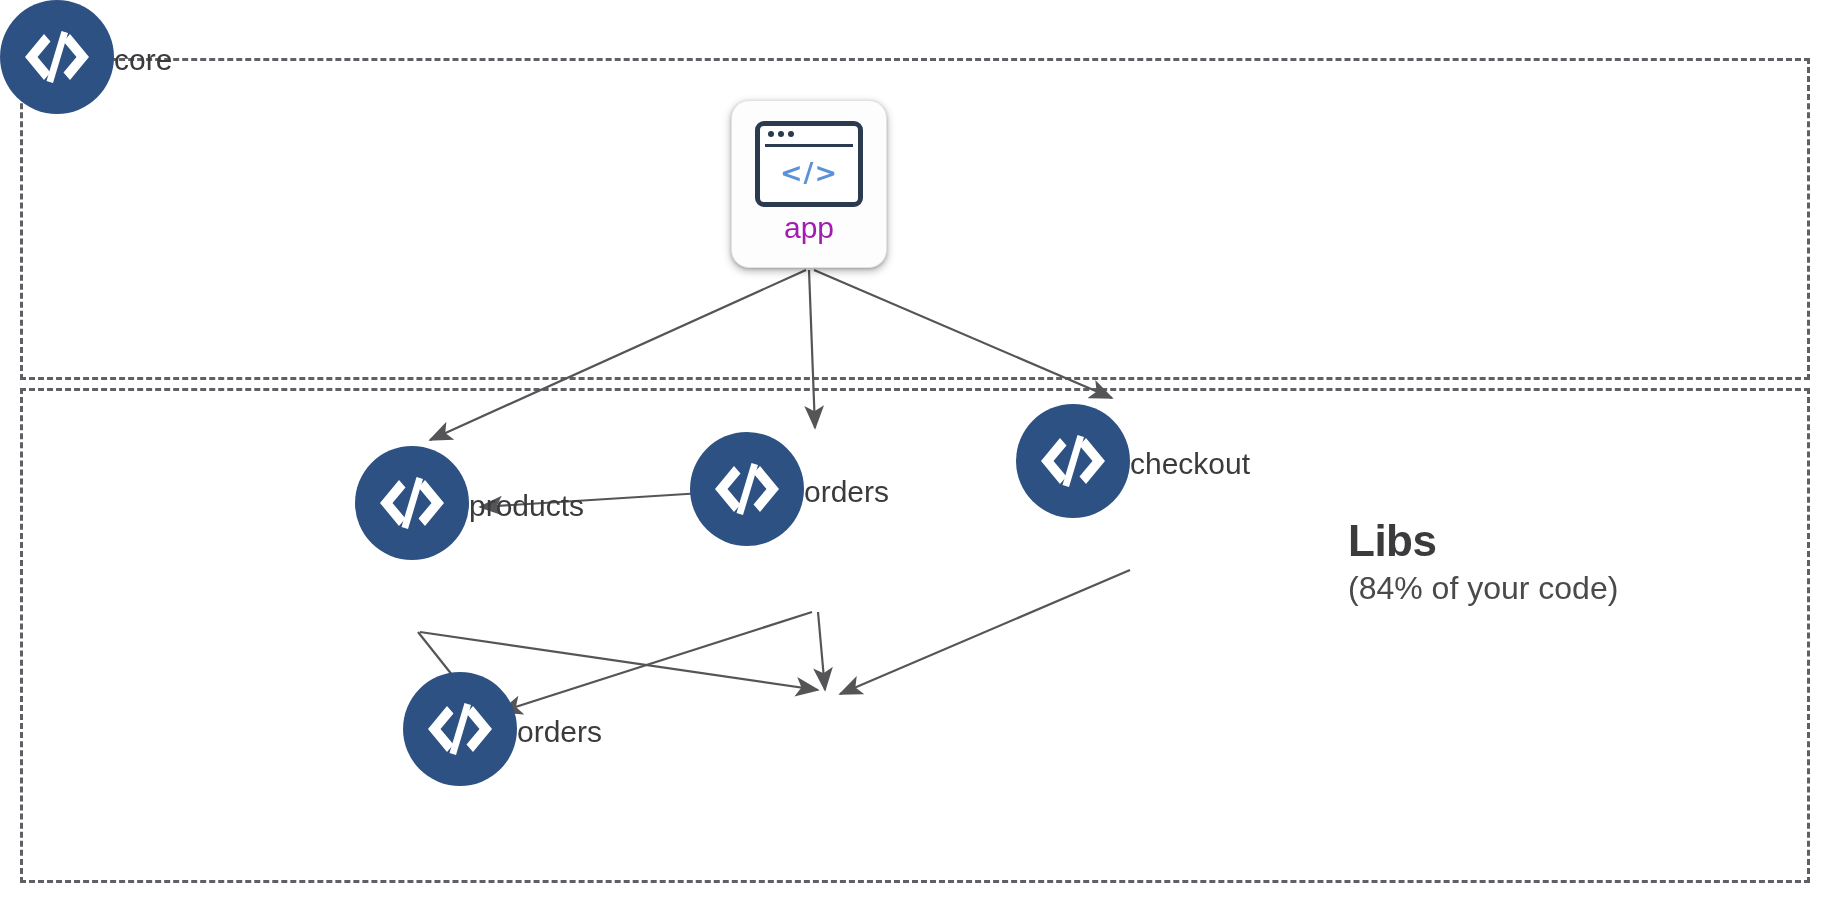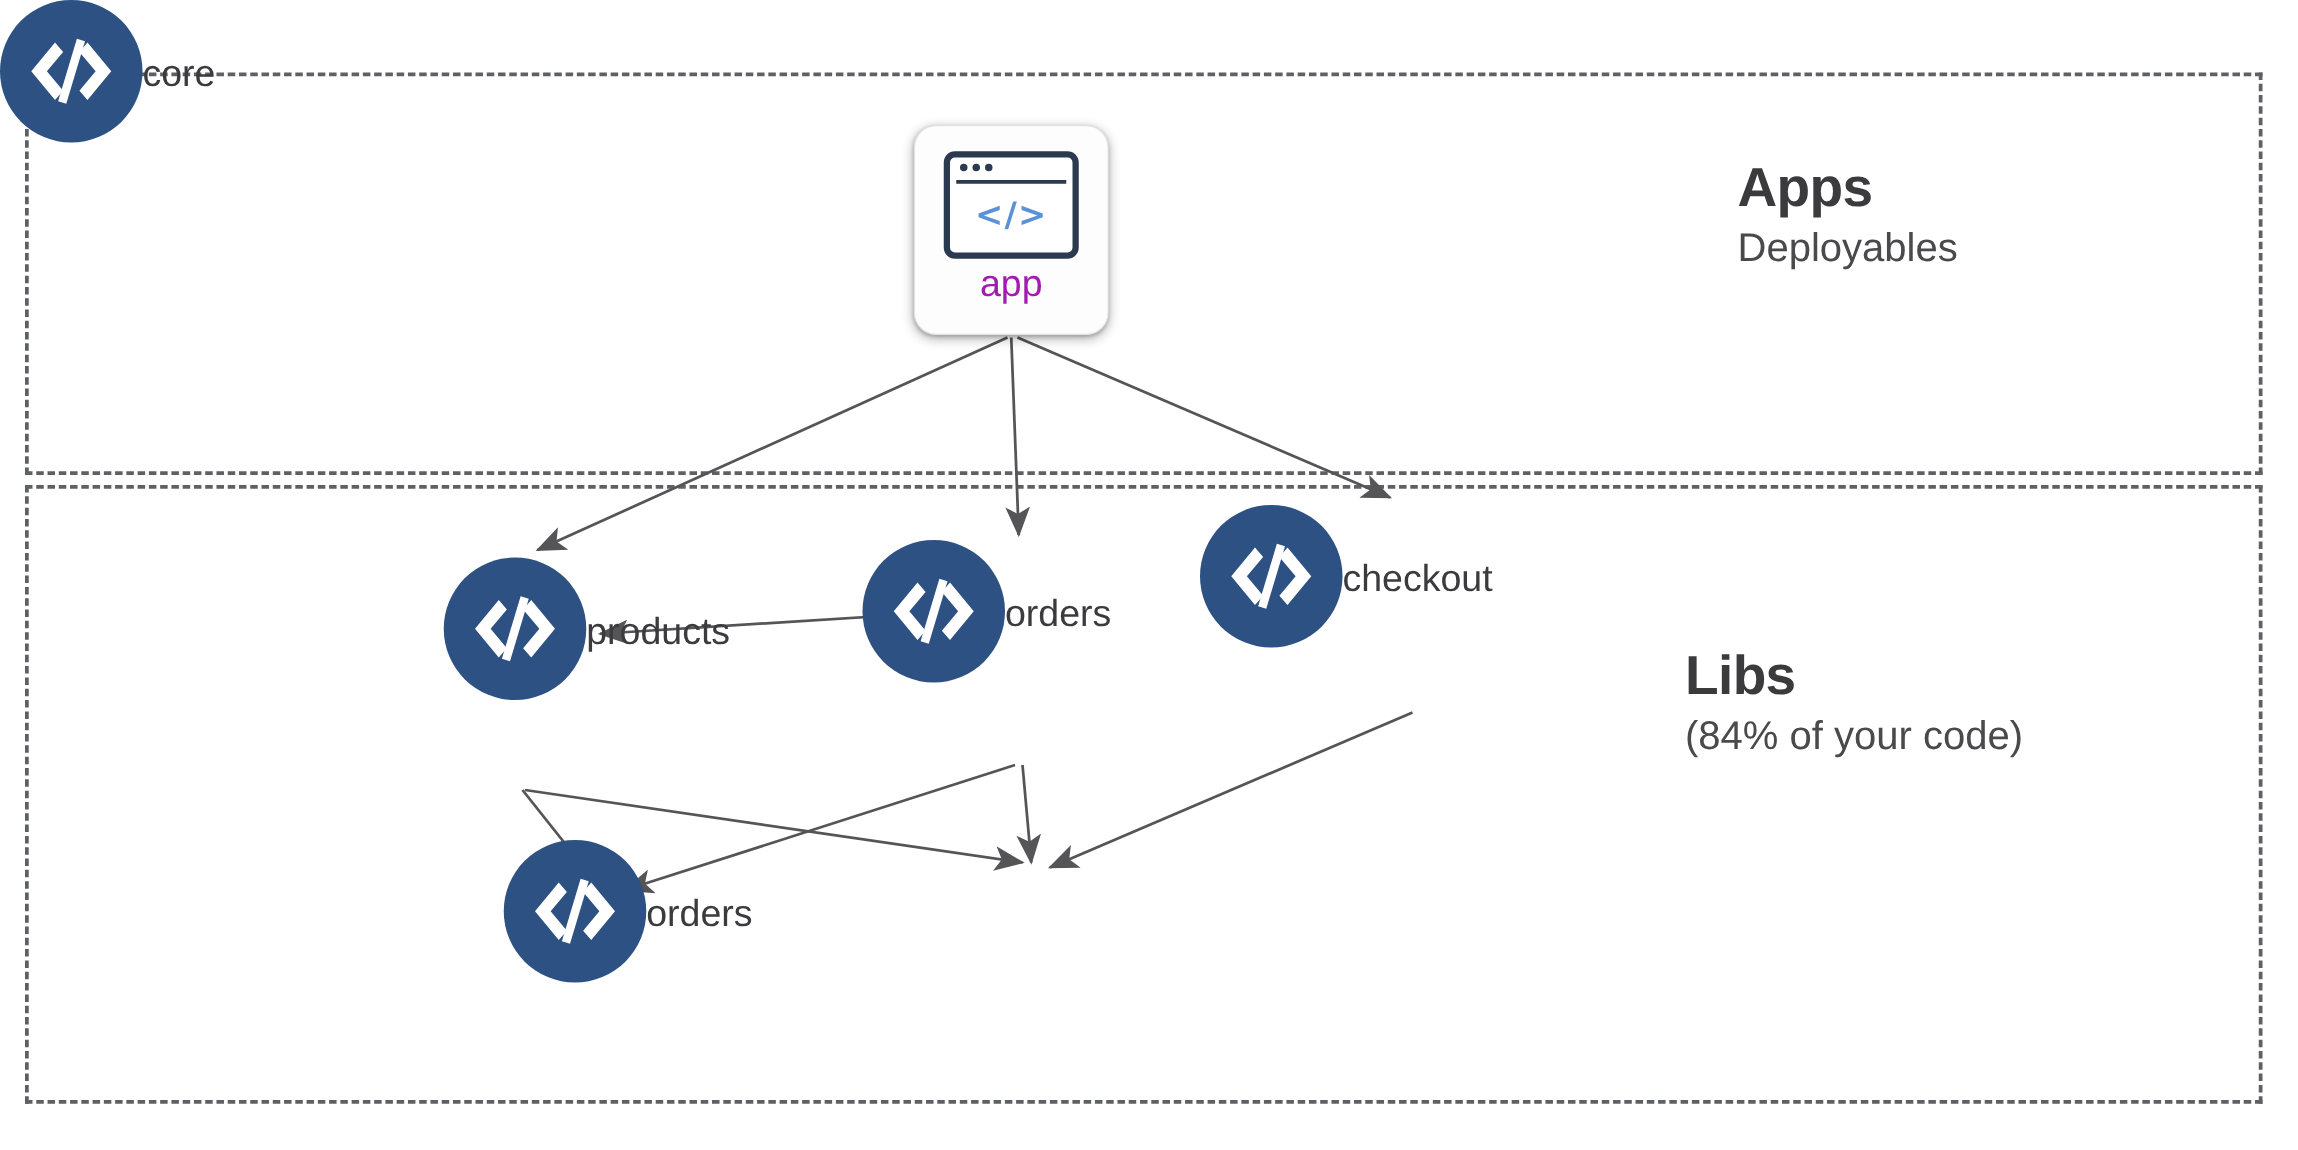--- a/index.html
+++ b/index.html
@@ -164,37 +164,33 @@
     font-size: 30px;
     color: #3b3b3d;
     margin-top: 6px;
     line-height: 1;
     white-space: nowrap;
   }
 
   
   #node-products { left: 355px;  top: 446px; }
   #node-orders   { left: 690px;  top: 432px; justify-content: flex-end; }
-  #node-checkout { left: 960px;  top: 404px; }
+  #node-checkout { left: 1016px;  top: 404px; }
   #node-shared   { left: 403px;  top: 672px; }
   #node-core     { left": 0; }
   #node-core     { left: 705px;  top: 660px; }
 </style>
 </head>
 <body>
 
 <div id="stage">
 
   <div class="zone" id="zone-apps"></div>
   <div class="zone" id="zone-libs"></div>
 
-  <div class="zone-legend" id="legend-apps">
-    <div class="zone-title">Apps</div>
-    <div class="zone-sub">Deployables</div>
-  </div>
   <div class="zone-legend" id="legend-libs">
     <div class="zone-title">Libs</div>
     <div class="zone-sub">(84% of your code)</div>
   </div>
 
   <svg id="edges" viewBox="0 0 1838 920" width="1838" height="920">
     <defs>
       <marker id="arrowhead" markerWidth="11" markerHeight="9" refX="10.2" refY="4.5" orient="auto" markerUnits="strokeWidth">
         <path d="M0,0 L11,4.5 L0,9 L2.6,4.5 Z" fill="#555558"></path>
       </marker>

